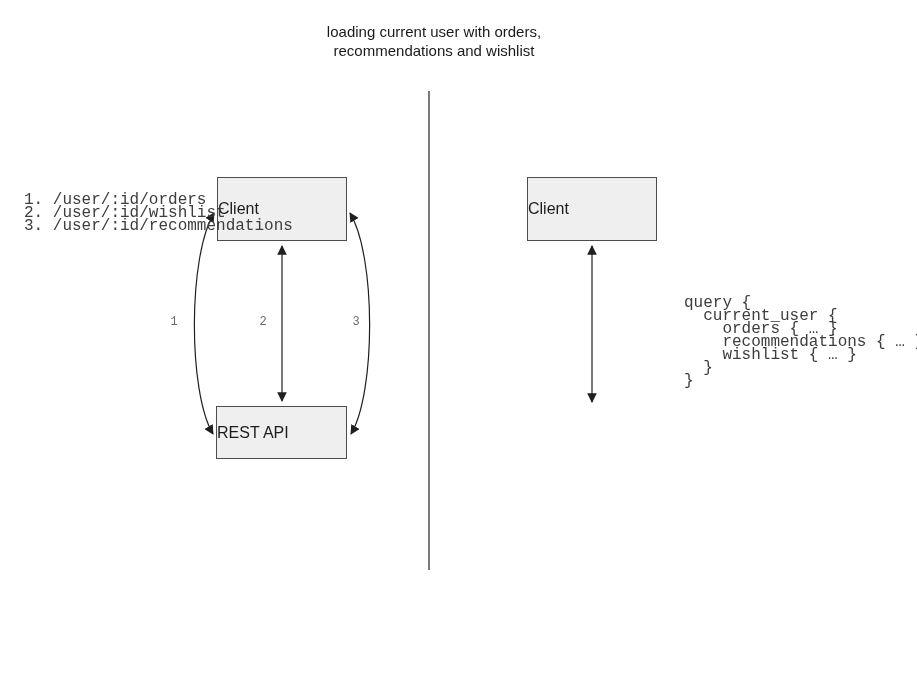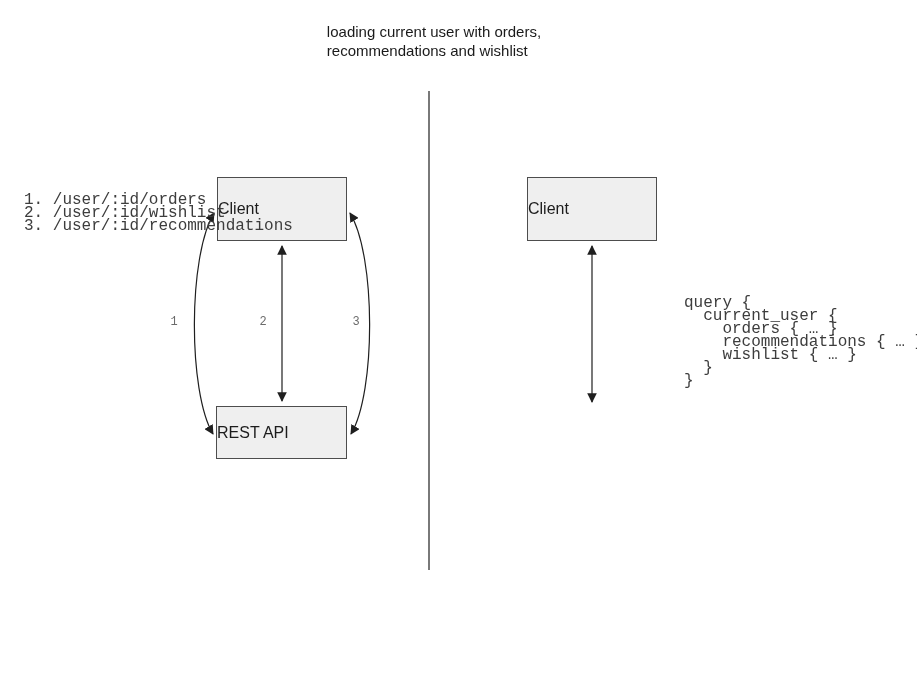--- a/index.html
+++ b/index.html
@@ -8,20 +8,21 @@
     width:917px; height:689px;
     background:#ffffff;
     font-family:"Liberation Sans", sans-serif;
     overflow:hidden;
   }
   .title {
     position:absolute;
     left:434px; top:22px;
     transform:translateX(-50%);
     width:max-content;
+    text-align:center;
     font-size:15px;
     line-height:19px;
     color:#1a1a1a;
     white-space:pre-line;
   }
   svg.arrows { position:absolute; left:0; top:0; }
   .node {
     position:absolute;
     background:#efefef;
     border:1.5px solid #4d4d4d;

